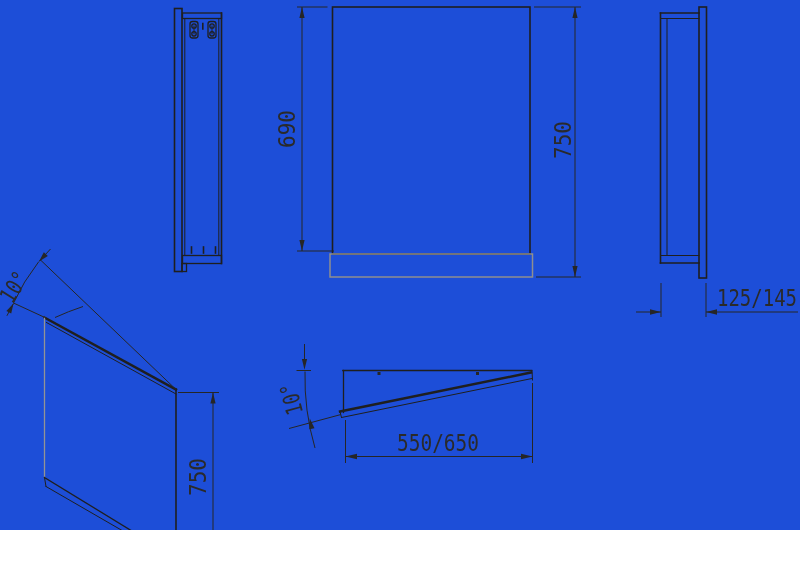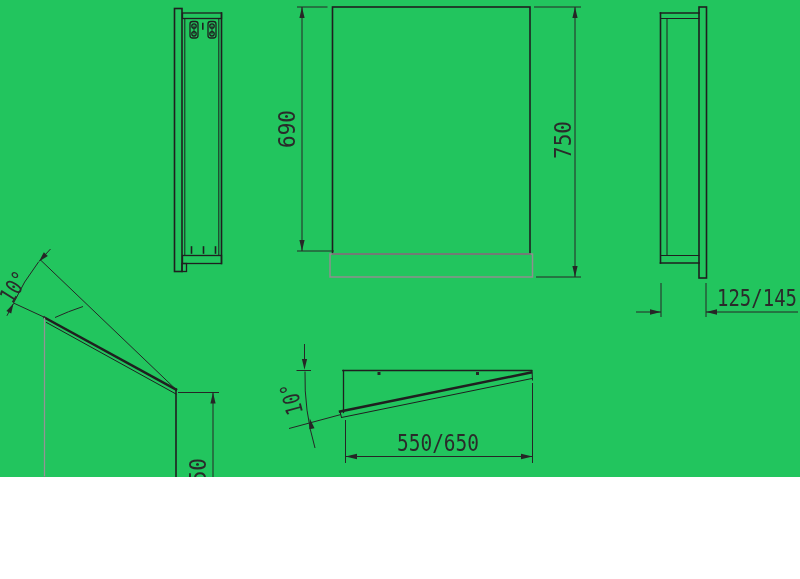--- a/index.html
+++ b/index.html
@@ -1,16 +1,16 @@
 <!DOCTYPE html>
 <html><head>
 <meta charset="utf-8">
 <style>
   html,body{margin:0;padding:0;background:#ffffff;}
-  .canvas{position:relative;width:800px;height:477px;background:#22c55e;overflow:hidden;}
+  .canvas{position:relative;width:800px;height:530px;background:#1d4ed8;overflow:hidden;}
   svg{display:block;}
   
   .s  {stroke:#1f1f1f;fill:none;stroke-width:1.6;stroke-linecap:square;}
   .s1 {stroke:#1f1f1f;fill:none;stroke-width:1;stroke-linecap:square;}
   .s13{stroke:#1f1f1f;fill:none;stroke-width:1.3;stroke-linecap:square;}
   .s2 {stroke:#1f1f1f;fill:none;stroke-width:2.4;stroke-linecap:square;}
   .sg {stroke:#8f8f8f;fill:none;stroke-width:1.5;stroke-linecap:square;}
   .sg1{stroke:#949494;fill:none;stroke-width:1.3;stroke-linecap:square;}
   .d  {stroke:#262626;fill:none;stroke-width:1;stroke-linecap:butt;}
   .a  {fill:#262626;stroke:none;}

